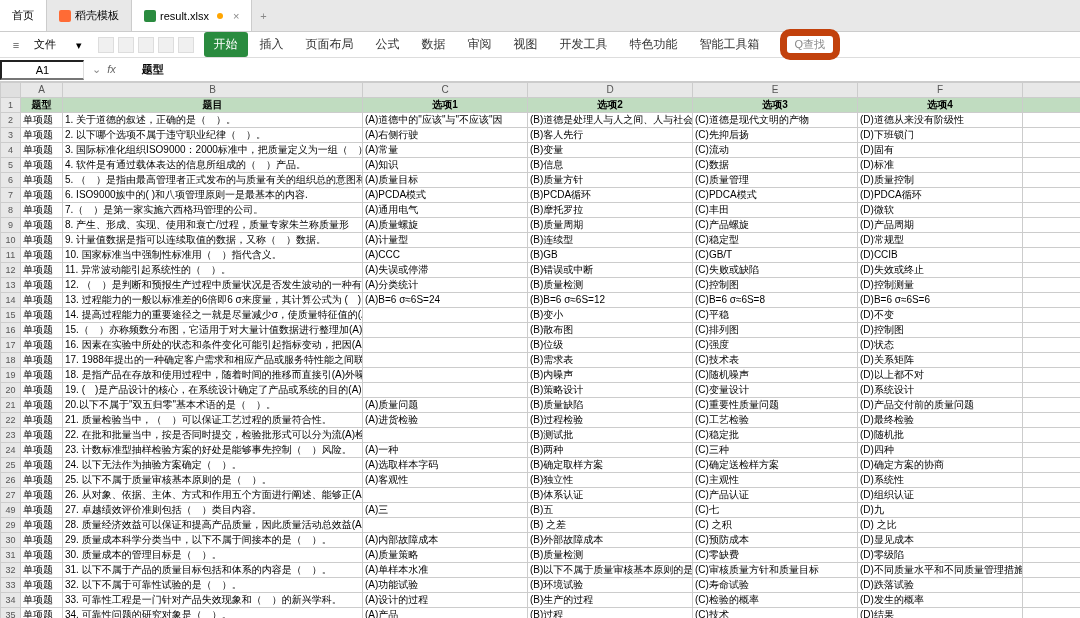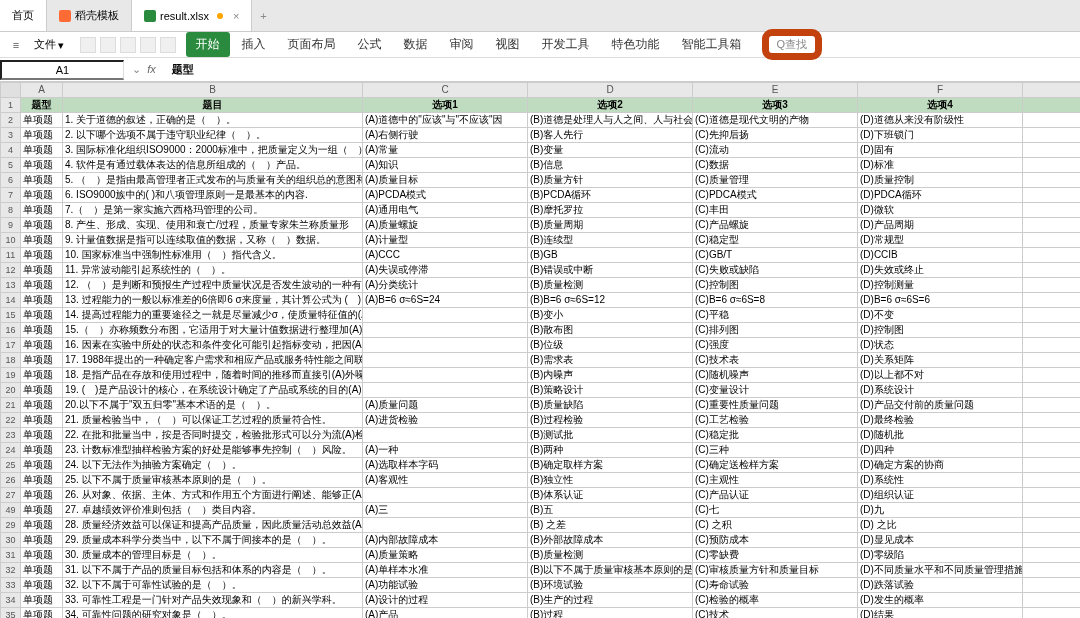--- a/index.html
+++ b/index.html
@@ -11,31 +11,31 @@
 .tab.active { background: #fff; }
 .tab-icon { width: 12px; height: 12px; display: inline-block; }
 .tab-icon.orange { background: #ff6b35; border-radius: 2px; }
 .tab-icon.green { background: #2a8b3f; border-radius: 2px; }
 .tab-dot { width: 6px; height: 6px; background: #ffa500; border-radius: 50%; margin-left: 4px; }
 .tab-close { color: #888; margin-left: 6px; }
 .tab-new { width: 22px; display: flex; align-items: center; justify-content: center; color: #888; }
 
 .menubar { display: flex; align-items: center; background: #fff; height: 26px; border-bottom: 1px solid #ddd; padding: 0 6px; gap: 2px; }
 .menu-icon { width: 20px; height: 20px; display: flex; align-items: center; justify-content: center; color: #555; cursor: pointer; }
-.file-dd { font-size: 11px; padding: 2px 6px; display: flex; align-items: flex-end; gap: 2px; }
+.file-dd { font-size: 11px; padding: 2px 6px; display: flex; align-items: flex-end; gap: 20px; }
 .mini-icons { display: flex; gap: 4px; margin: 0 8px; }
 .mini-icon { width: 16px; height: 16px; background: #f0f0f0; border: 1px solid #ddd; cursor: pointer; }
 .menu-item { font-size: 12px; padding: 4px 10px; cursor: pointer; color: #333; }
 .menu-item.active { background: #2a8b3f; color: #fff; border-radius: 3px; }
 .search-box { margin-left: 8px; display: flex; align-items: center; border: 7px solid #c2410c; border-radius: 10px; padding: 1px 8px; font-size: 11px; color: #888; }
 
 .formula-bar { display: flex; align-items: center; height: 24px; border-bottom: 1px solid #ccc; background: #fff; }
-.cell-ref { width: 124px; padding: 2px 6px; font-size: 11px; border-right: 1px solid #ddd; text-align: center; }
+.cell-ref { width: 84px; padding: 2px 6px; font-size: 11px; border-right: 1px solid #ddd; text-align: center; }
 .fx-icons { display: flex; gap: 6px; padding: 0 8px; color: #888; }
-.fx-label { font-style: italic; color: #666; margin-right: 2px; }
+.fx-label { font-style: italic; color: #666; margin-right: 12px; }
 .formula-input { flex: 1; padding: 2px 6px; font-size: 11px; font-weight: bold; }
 
 .grid { overflow: auto; height: calc(618px - 72px); }
 table { border-collapse: collapse; width: 100%; table-layout: fixed; }
 th, td { border: 1px solid #ccc; font-size: 10px; padding: 0 2px; height: 12px; line-height: 12px; overflow: hidden; white-space: nowrap; text-overflow: clip; text-align: left; }
 th { background: #e8e8e8; text-align: center; font-weight: normal; color: #555; height: 15px; }
 th.corner { background: #e0e0e0; width: 20px; }
 th.row-hdr { background: #e8e8e8; text-align: center; width: 20px; font-size: 9px; }
 tr.header-row td { background: #c0dcc0; font-weight: bold; text-align: center; }
 .col-A { width: 42px; }

